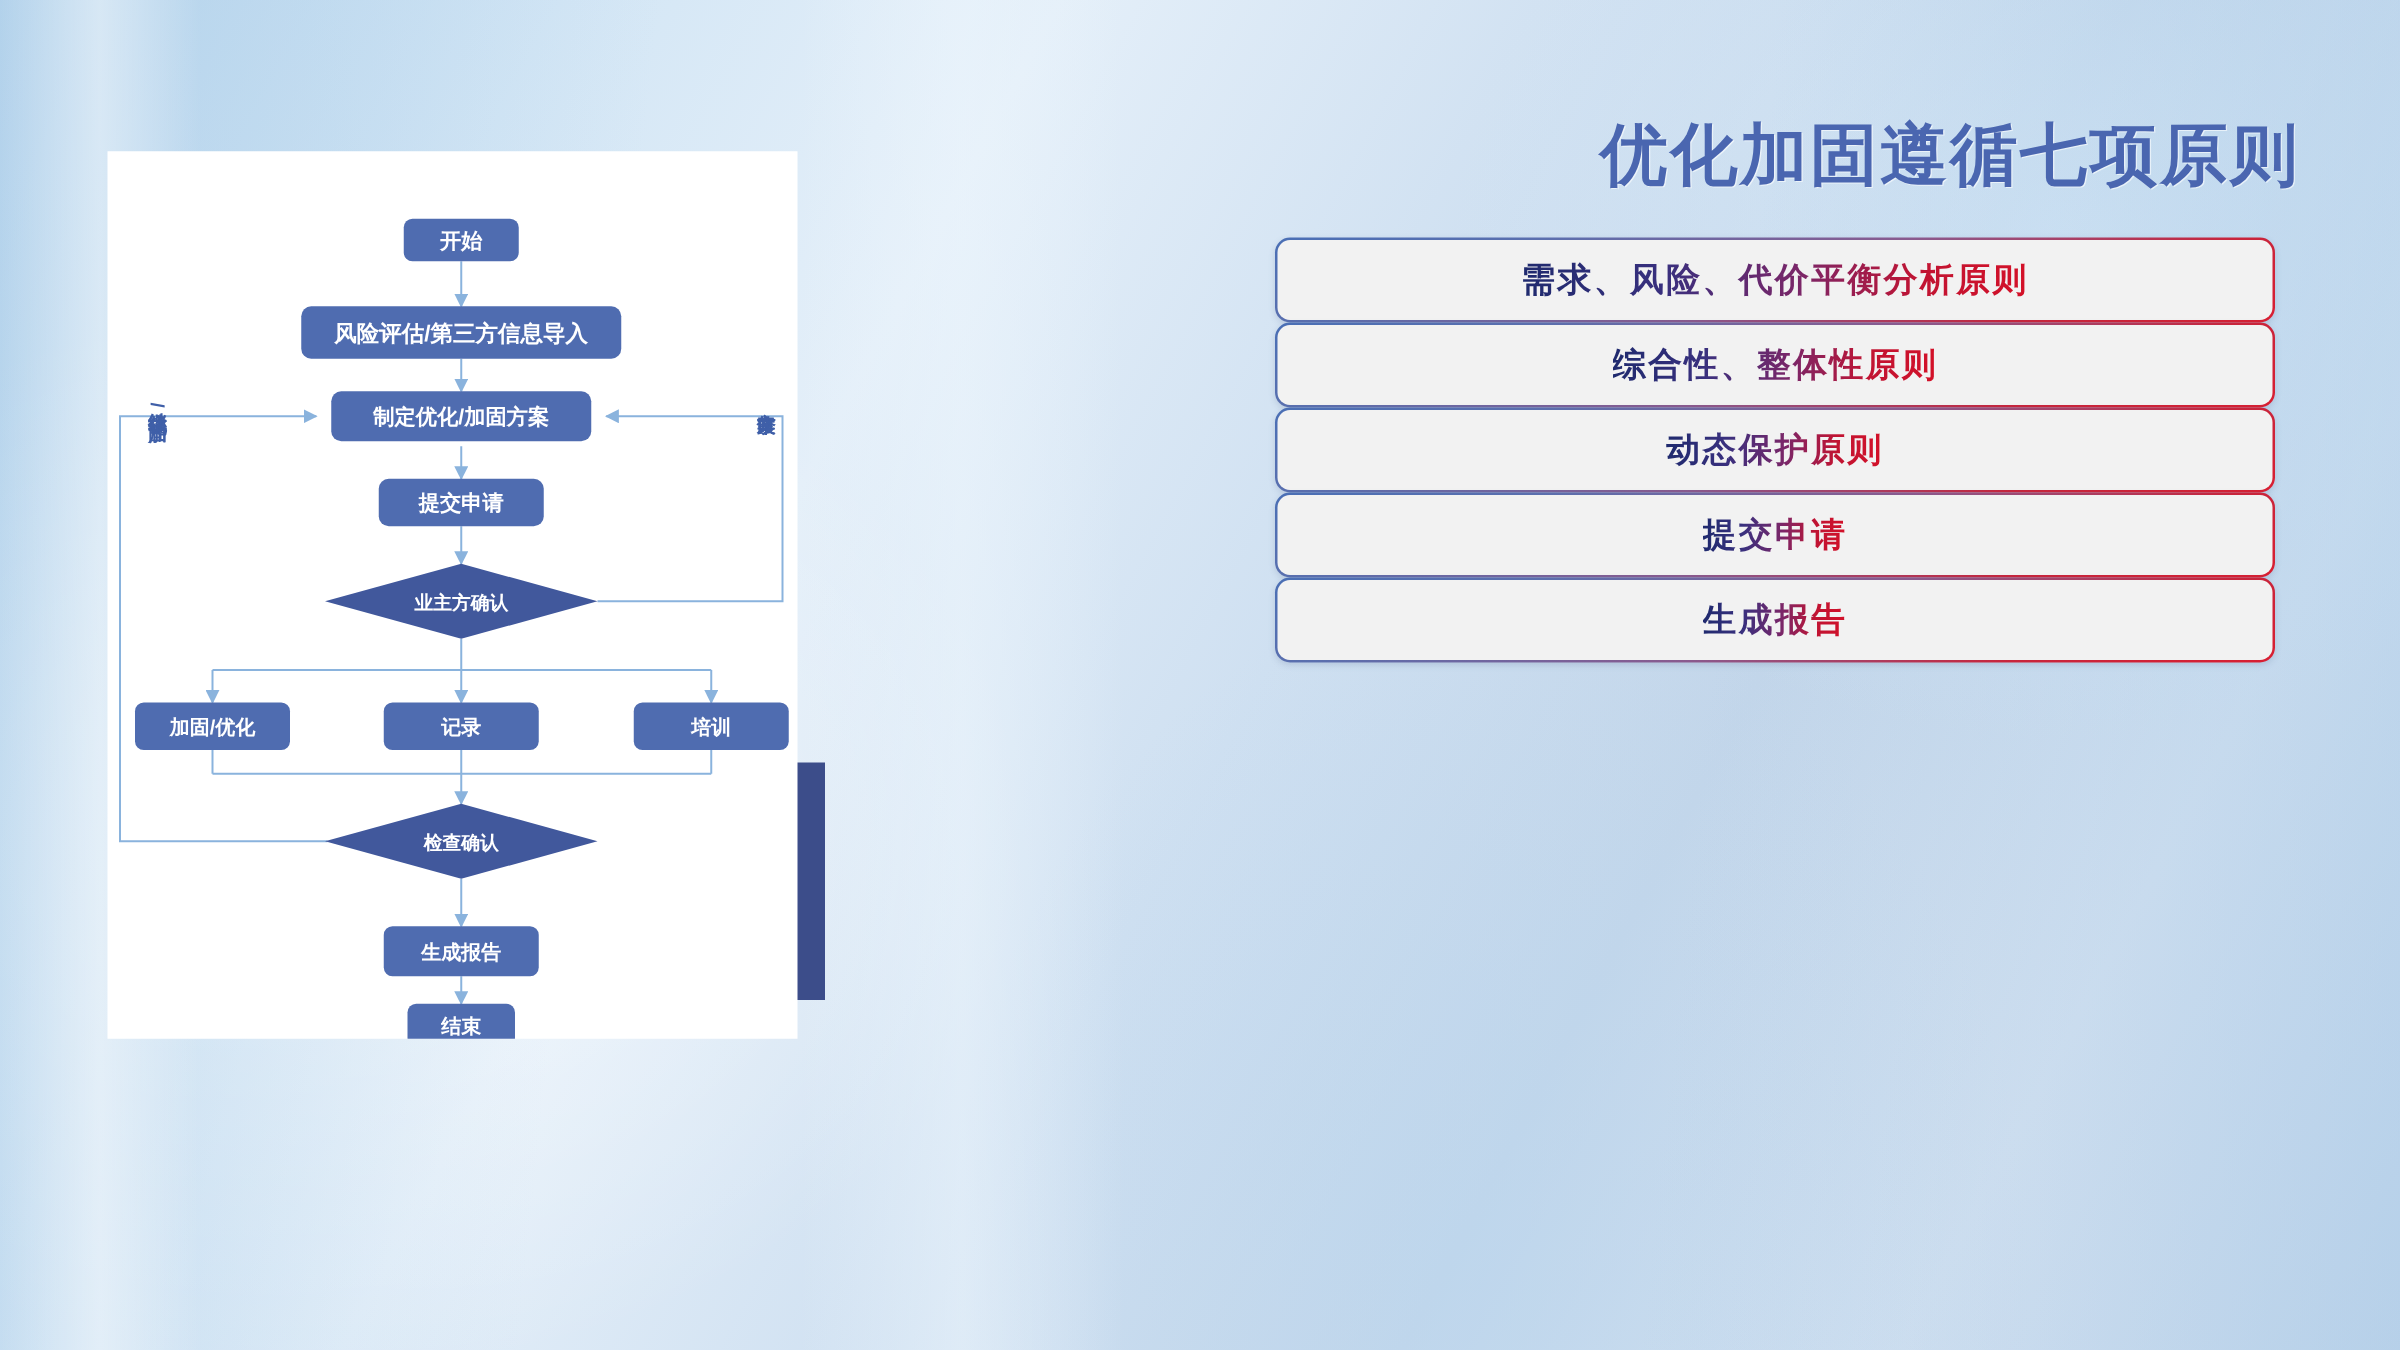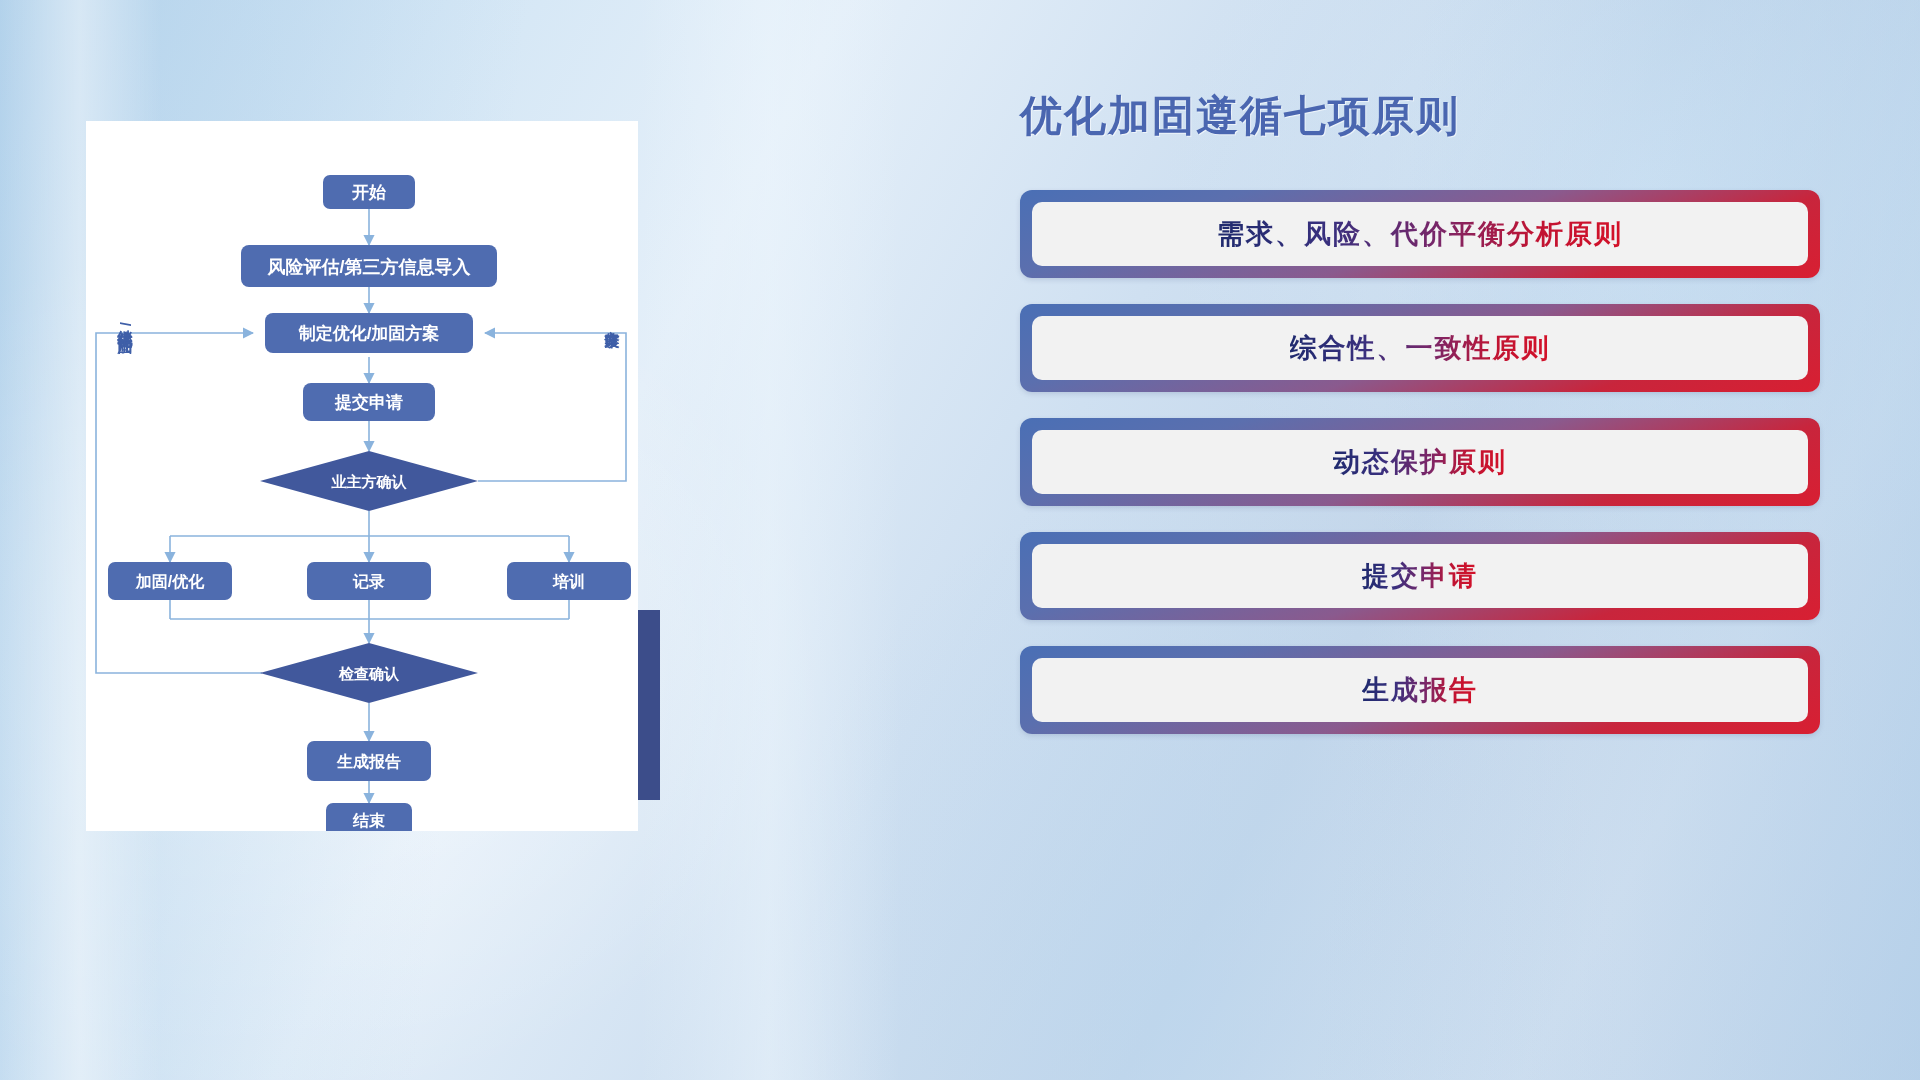--- a/index.html
+++ b/index.html
@@ -40,31 +40,31 @@
     font-family:"Liberation Sans","DejaVu Sans",sans-serif;
     font-size:15px;font-weight:bold;color:#3f5fa8;
     letter-spacing:1px;line-height:1;
   }
   #vlabel-left{left:118px;top:318px;}
   #vlabel-right{left:605px;top:318px;}
 
   
   #right-pane{position:absolute;left:1020px;top:70px;width:820px;height:940px;}
   #page-title{
-    position:absolute;left:0;top:18px;width:820px;text-align:left;
-    font-size:42px;font-weight:bold;color:#4a66b0;
+    position:absolute;left:0;top:18px;width:820px;text-align:right;
+    font-size:54px;font-weight:bold;color:#4a66b0;
     letter-spacing:2px;
     text-shadow:1px 1px 0 rgba(255,255,255,.6);
   }
   #cards{position:absolute;left:0px;top:120px;width:800px;}
   .card{
     position:relative;
-    height:64px;margin-bottom:26px;
+    height:64px;
     border-radius:12px;
-    padding:12px;
+    padding:2px;
     background:linear-gradient(160deg,#4a6fb5 0%,#5b6fae 22%,#8a5a8e 52%,#c8253c 78%,#d81f32 100%);
     box-shadow:0 2px 5px rgba(90,110,150,.22);
   }
   .card-inner{
     height:100%;
     border-radius:10px;
     background:#f2f2f2;
     display:flex;align-items:center;justify-content:center;
   }
   .card-text{
@@ -195,21 +195,21 @@
   <div id="cards">
 
     <div class="card">
       <div class="card-inner">
         <span class="card-text">需求、风险、代价平衡分析原则</span>
       </div>
     </div>
 
     <div class="card">
       <div class="card-inner">
-        <span class="card-text">综合性、一致性原则</span>
+        <span class="card-text">综合性、整体性原则</span>
       </div>
     </div>
 
     <div class="card">
       <div class="card-inner">
         <span class="card-text">动态保护原则</span>
       </div>
     </div>
 
 

